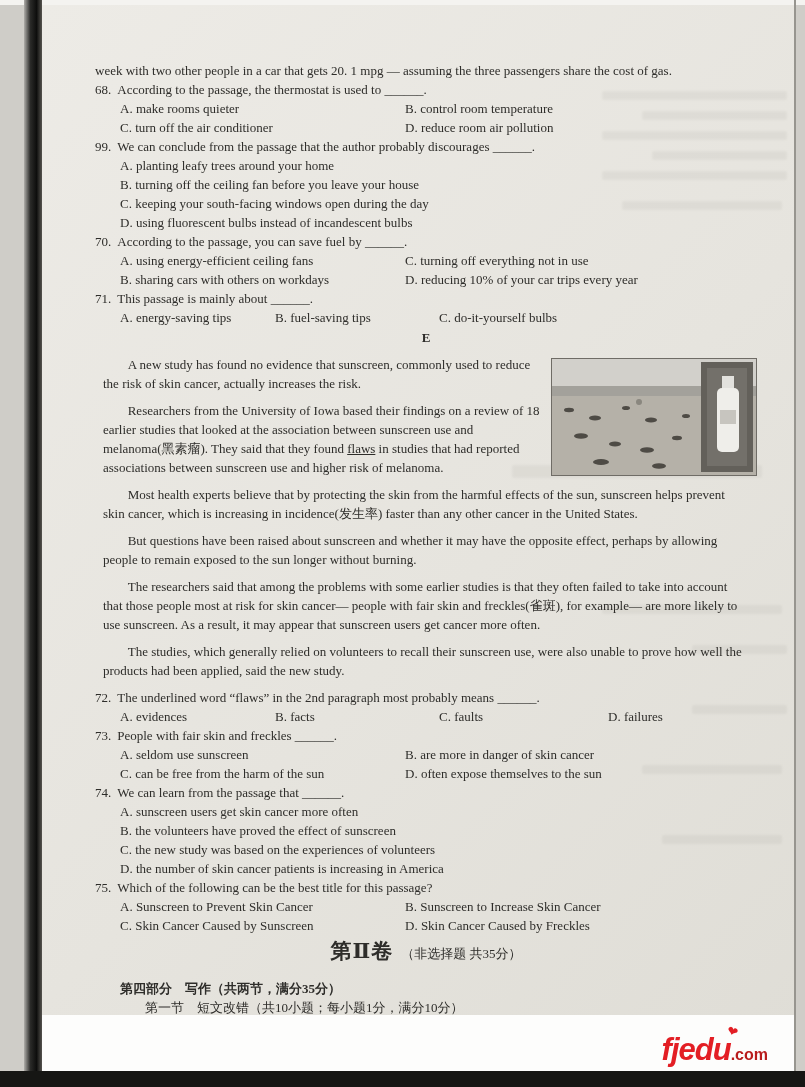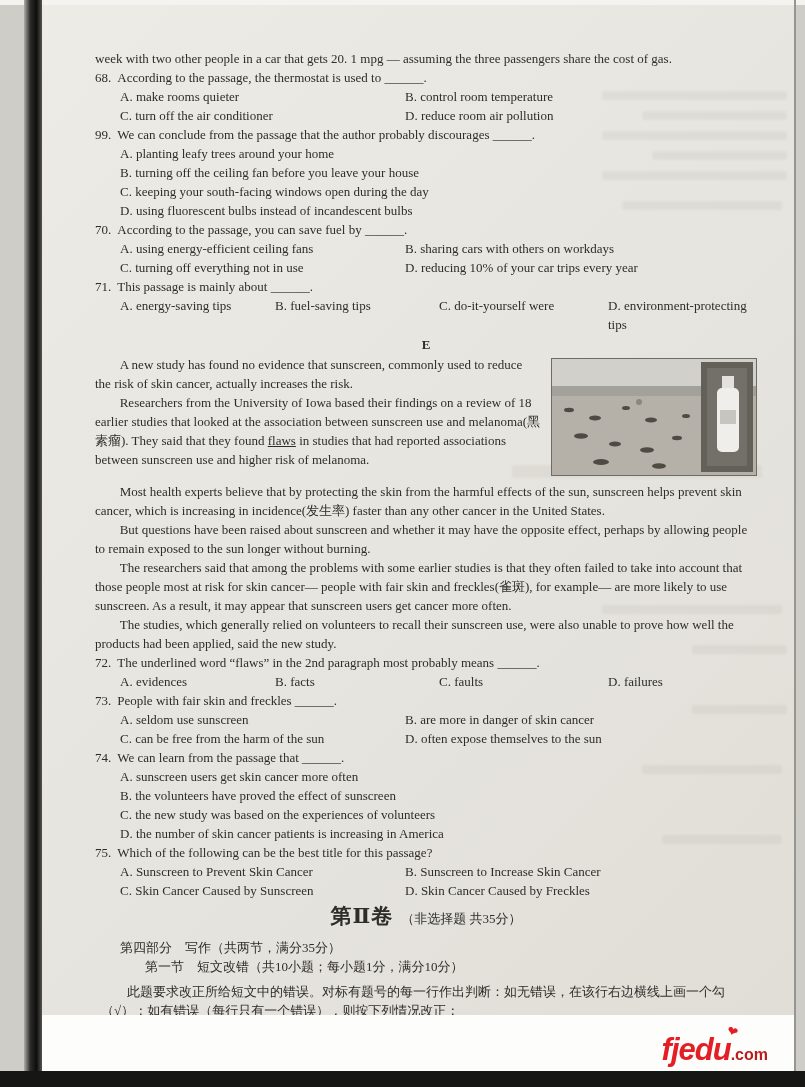--- a/index.html
+++ b/index.html
@@ -15,40 +15,40 @@
   .edge-right{position:absolute;right:9px;top:0;bottom:0;width:2px;background:#97958f;}
   .edge-bottom{position:absolute;left:0;bottom:0;width:100%;height:16px;background:#161614;}
   .paper{
     position:absolute;left:42px;top:5px;right:11px;bottom:16px;
     background:linear-gradient(135deg,#edebe6 0%,#e6e4de 55%,#dfddd6 100%);
   }
   .bottom-strip{position:absolute;left:0;right:0;bottom:0;height:56px;background:#fdfdfc;}
   .ghost{position:absolute;background:#56544b;opacity:0.06;filter:blur(1.3px);border-radius:2px;}
 
   .content{
-    position:absolute;left:53px;top:44px;width:662px;
+    position:absolute;left:53px;top:56px;width:662px;
     font-size:13px;line-height:19px;color:#2e2d2a;
   }
   .line{margin:0;}
   .stem{margin:0;}
   .qnum{margin-right:6px;}
   .opts1{padding-left:25px;}
   .opts1 div{margin:0;}
   .opts2{display:grid;grid-template-columns:285px 1fr;padding-left:25px;}
   .opts4{display:grid;grid-template-columns:137px 146px 151px 1fr;padding-left:25px;gap:18px;}
   .sec-e{text-align:center;font-weight:bold;margin:1px 0;}
-  .passage p{margin:0;text-indent:1.9em;}
+  .passage p{margin:8px;text-indent:1.9em;}
   .beach{float:right;width:206px;height:118px;margin:3px 0 6px 10px;}
   .clear{clear:both;}
   .ul{text-decoration:underline;}
 
   .part2{text-align:center;margin-top:3px;line-height:26px;}
   .part2 .big{font-size:21px;font-weight:bold;letter-spacing:1px;}
   .part2 .small{font-size:13px;margin-left:8px;font-weight:normal;}
-  .cn-bold{font-weight:normal;padding-left:25px;margin-top:6px;}
+  .cn-bold{font-weight:bold;padding-left:25px;margin-top:12px;}
   .cn-line{padding-left:50px;margin:0;}
   .cn-instr{margin:6px;text-indent:2em;}
   .pagenum{text-align:center;letter-spacing:1px;margin-top:4px;}
 
   .logo{position:absolute;right:26px;bottom:6px;font-family:"Liberation Sans","DejaVu Sans",sans-serif;font-weight:bold;line-height:1;}
   .logo-text{color:#e31e24;font-size:31px;font-style:italic;letter-spacing:-1px;}
   .logo-com{color:#b91c1c;font-size:16px;}
   .logo-heart{position:absolute;top:-9px;right:30px;color:#e31e24;font-size:13px;transform:rotate(18deg);}
 </style>
 </head>
@@ -94,33 +94,32 @@
         <div>B. turning off the ceiling fan before you leave your house</div>
         <div>C. keeping your south-facing windows open during the day</div>
         <div>D. using fluorescent bulbs instead of incandescent bulbs</div>
       </div>
     </div>
 
     <div>
       <div class="stem"><span class="qnum">70.</span><span>According to the passage, you can save fuel by ______.</span></div>
       <div class="opts2">
         <span>A. using energy-efficient ceiling fans</span>
+        <span>C. turning off everything not in use</span>
         <span>B. sharing cars with others on workdays</span>
-        <span>C. turning off everything not in use</span>
         <span>D. reducing 10% of your car trips every year</span>
       </div>
     </div>
 
     <div>
       <div class="stem"><span class="qnum">71.</span><span>This passage is mainly about ______.</span></div>
       <div class="opts4">
         <span>A. energy-saving tips</span>
         <span>B. fuel-saving tips</span>
-        <span>C. do-it-yourself were</span>
-        <span>D. environment-protecting tips</span>
+        <span>C. do-it-yourself bulbs</span>
       </div>
     </div>
 
     <div class="sec-e">E</div>
 
     <div class="passage">
       <svg class="beach" viewBox="0 0 206 118" xmlns="http://www.w3.org/2000/svg">
         <rect x="0" y="0" width="206" height="118" fill="#c2bfb9"></rect>
         <rect x="0" y="0" width="206" height="30" fill="#d2d0cb"></rect>
         <rect x="0" y="28" width="206" height="10" fill="#a3a19b"></rect>

